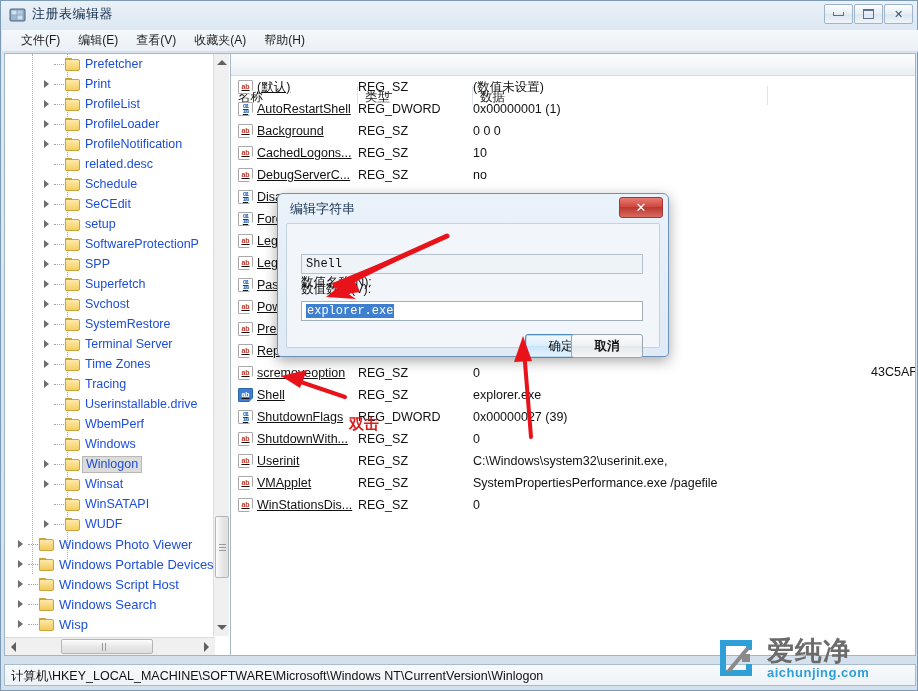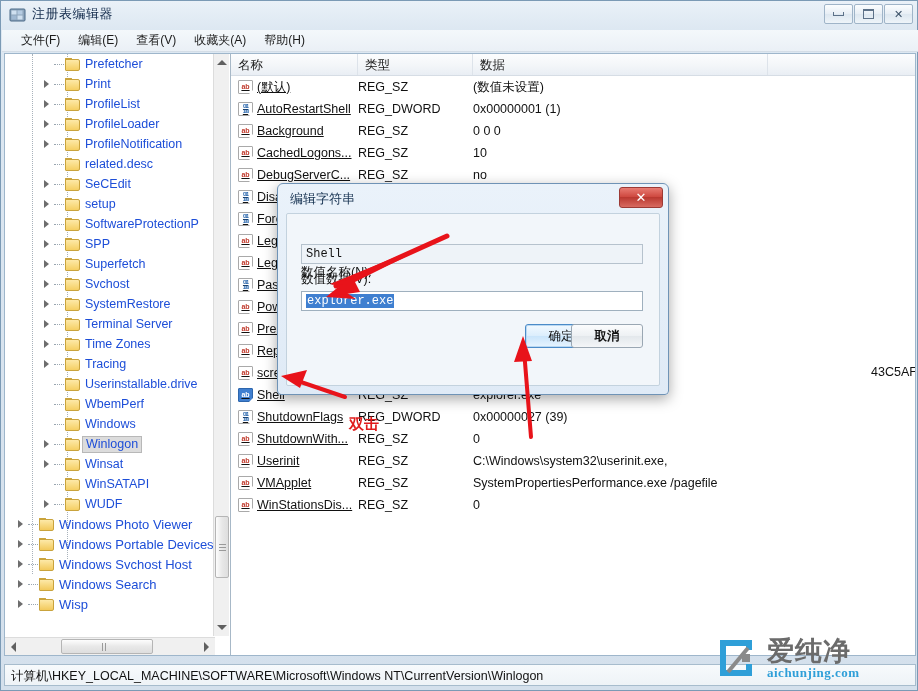--- a/index.html
+++ b/index.html
@@ -184,20 +184,21 @@
   .list-header {
     display: flex; height: 22px;
     background: linear-gradient(180deg,#fcfdfe 0%,#f2f5f8 60%,#e9eef4 100%);
     border-bottom: 1px solid #d6dde5;
   }
   .lh-cell {
     font-size: 12.5px; color: #1b1b1b;
     padding: 3px 0 16px 7px;
     border-right: 1px solid #dde3ea;
     white-space: nowrap;
+    margin-top: 32px;
   }
   .lh-name { width: 127px; }
   .lh-type { width: 115px; }
   .lh-data { width: 295px; }
   .lh-rest { flex: 1; border-right: none; }
   .list-rows { position: relative; }
   .lrow {
     display: flex; height: 22px; align-items: center;
     font-size: 12.5px; color: #111; white-space: nowrap;
   }
@@ -222,22 +223,22 @@
   }
 
   
   .guid-frag {
     position: absolute; left: 640px; top: 311px;
     font-size: 12.5px; color: #111; z-index: 2;
   }
 
   
   .dialog {
-    position: absolute; left: 277px; top: 183px;
-    width: 392px; height: 212px;
+    position: absolute; left: 277px; top: 193px;
+    width: 392px; height: 164px;
     background: linear-gradient(180deg,#eaf2fa 0%, #dfeaf6 100%);
     border: 1px solid #6f93b6;
     border-radius: 6px 6px 4px 4px;
     box-shadow: 0 4px 14px rgba(0,0,0,.35);
     z-index: 40;
   }
   .dlg-title-bar {
     position: absolute; left: 0; top: 0; width: 100%; height: 29px;
     border-radius: 5px 5px 0 0;
   }
@@ -321,21 +322,21 @@
     z-index: 70; display: flex; align-items: center; gap: 7px;
   }
   .wm-logo { width: 48px; height: 48px; position: relative; }
   .wm-text { display: flex; flex-direction: column; line-height: 1; }
   .wm-cn {
     font-size: 27px; color: #6b6b6b; font-weight: bold;
     letter-spacing: 1px; font-family: "DejaVu Sans", sans-serif;
   }
   .wm-en {
     font-size: 13px; color: #2f9fd8; font-weight: bold; letter-spacing: .5px;
-    margin-top: 2px; font-family: Liberation Serif, serif;
+    margin-top: 2px; font-family: Liberation Sans, sans-serif;
   }
 </style>
 </head>
 <body>
 
 <div id="app">
   <div class="win-frame">
 
     <div class="title-bar">
       <span class="win-icon">
@@ -443,20 +444,31 @@
             </div>
             <div class="tree-row lvl2">
               <span class="expander">
                 <span class="tri"></span>
               </span>
               <span class="dots"></span>
               <span class="folder">
                 <span class="tab"></span>
                 <span class="back"></span>
               </span>
+              <span class="label">Schedule</span>
+            </div>
+            <div class="tree-row lvl2">
+              <span class="expander">
+                <span class="tri"></span>
+              </span>
+              <span class="dots"></span>
+              <span class="folder">
+                <span class="tab"></span>
+                <span class="back"></span>
+              </span>
               <span class="label">SeCEdit</span>
             </div>
             <div class="tree-row lvl2">
               <span class="expander">
                 <span class="tri"></span>
               </span>
               <span class="dots"></span>
               <span class="folder">
                 <span class="tab"></span>
                 <span class="back"></span>
@@ -644,21 +656,21 @@
             </div>
             <div class="tree-row lvl1">
               <span class="expander">
                 <span class="tri"></span>
               </span>
               <span class="dots"></span>
               <span class="folder">
                 <span class="tab"></span>
                 <span class="back"></span>
               </span>
-              <span class="label">Windows Svchost Host</span>
+              <span class="label">Windows Script Host</span>
             </div>
             <div class="tree-row lvl1">
               <span class="expander">
                 <span class="tri"></span>
               </span>
               <span class="dots"></span>
               <span class="folder">
                 <span class="tab"></span>
                 <span class="back"></span>
               </span>

